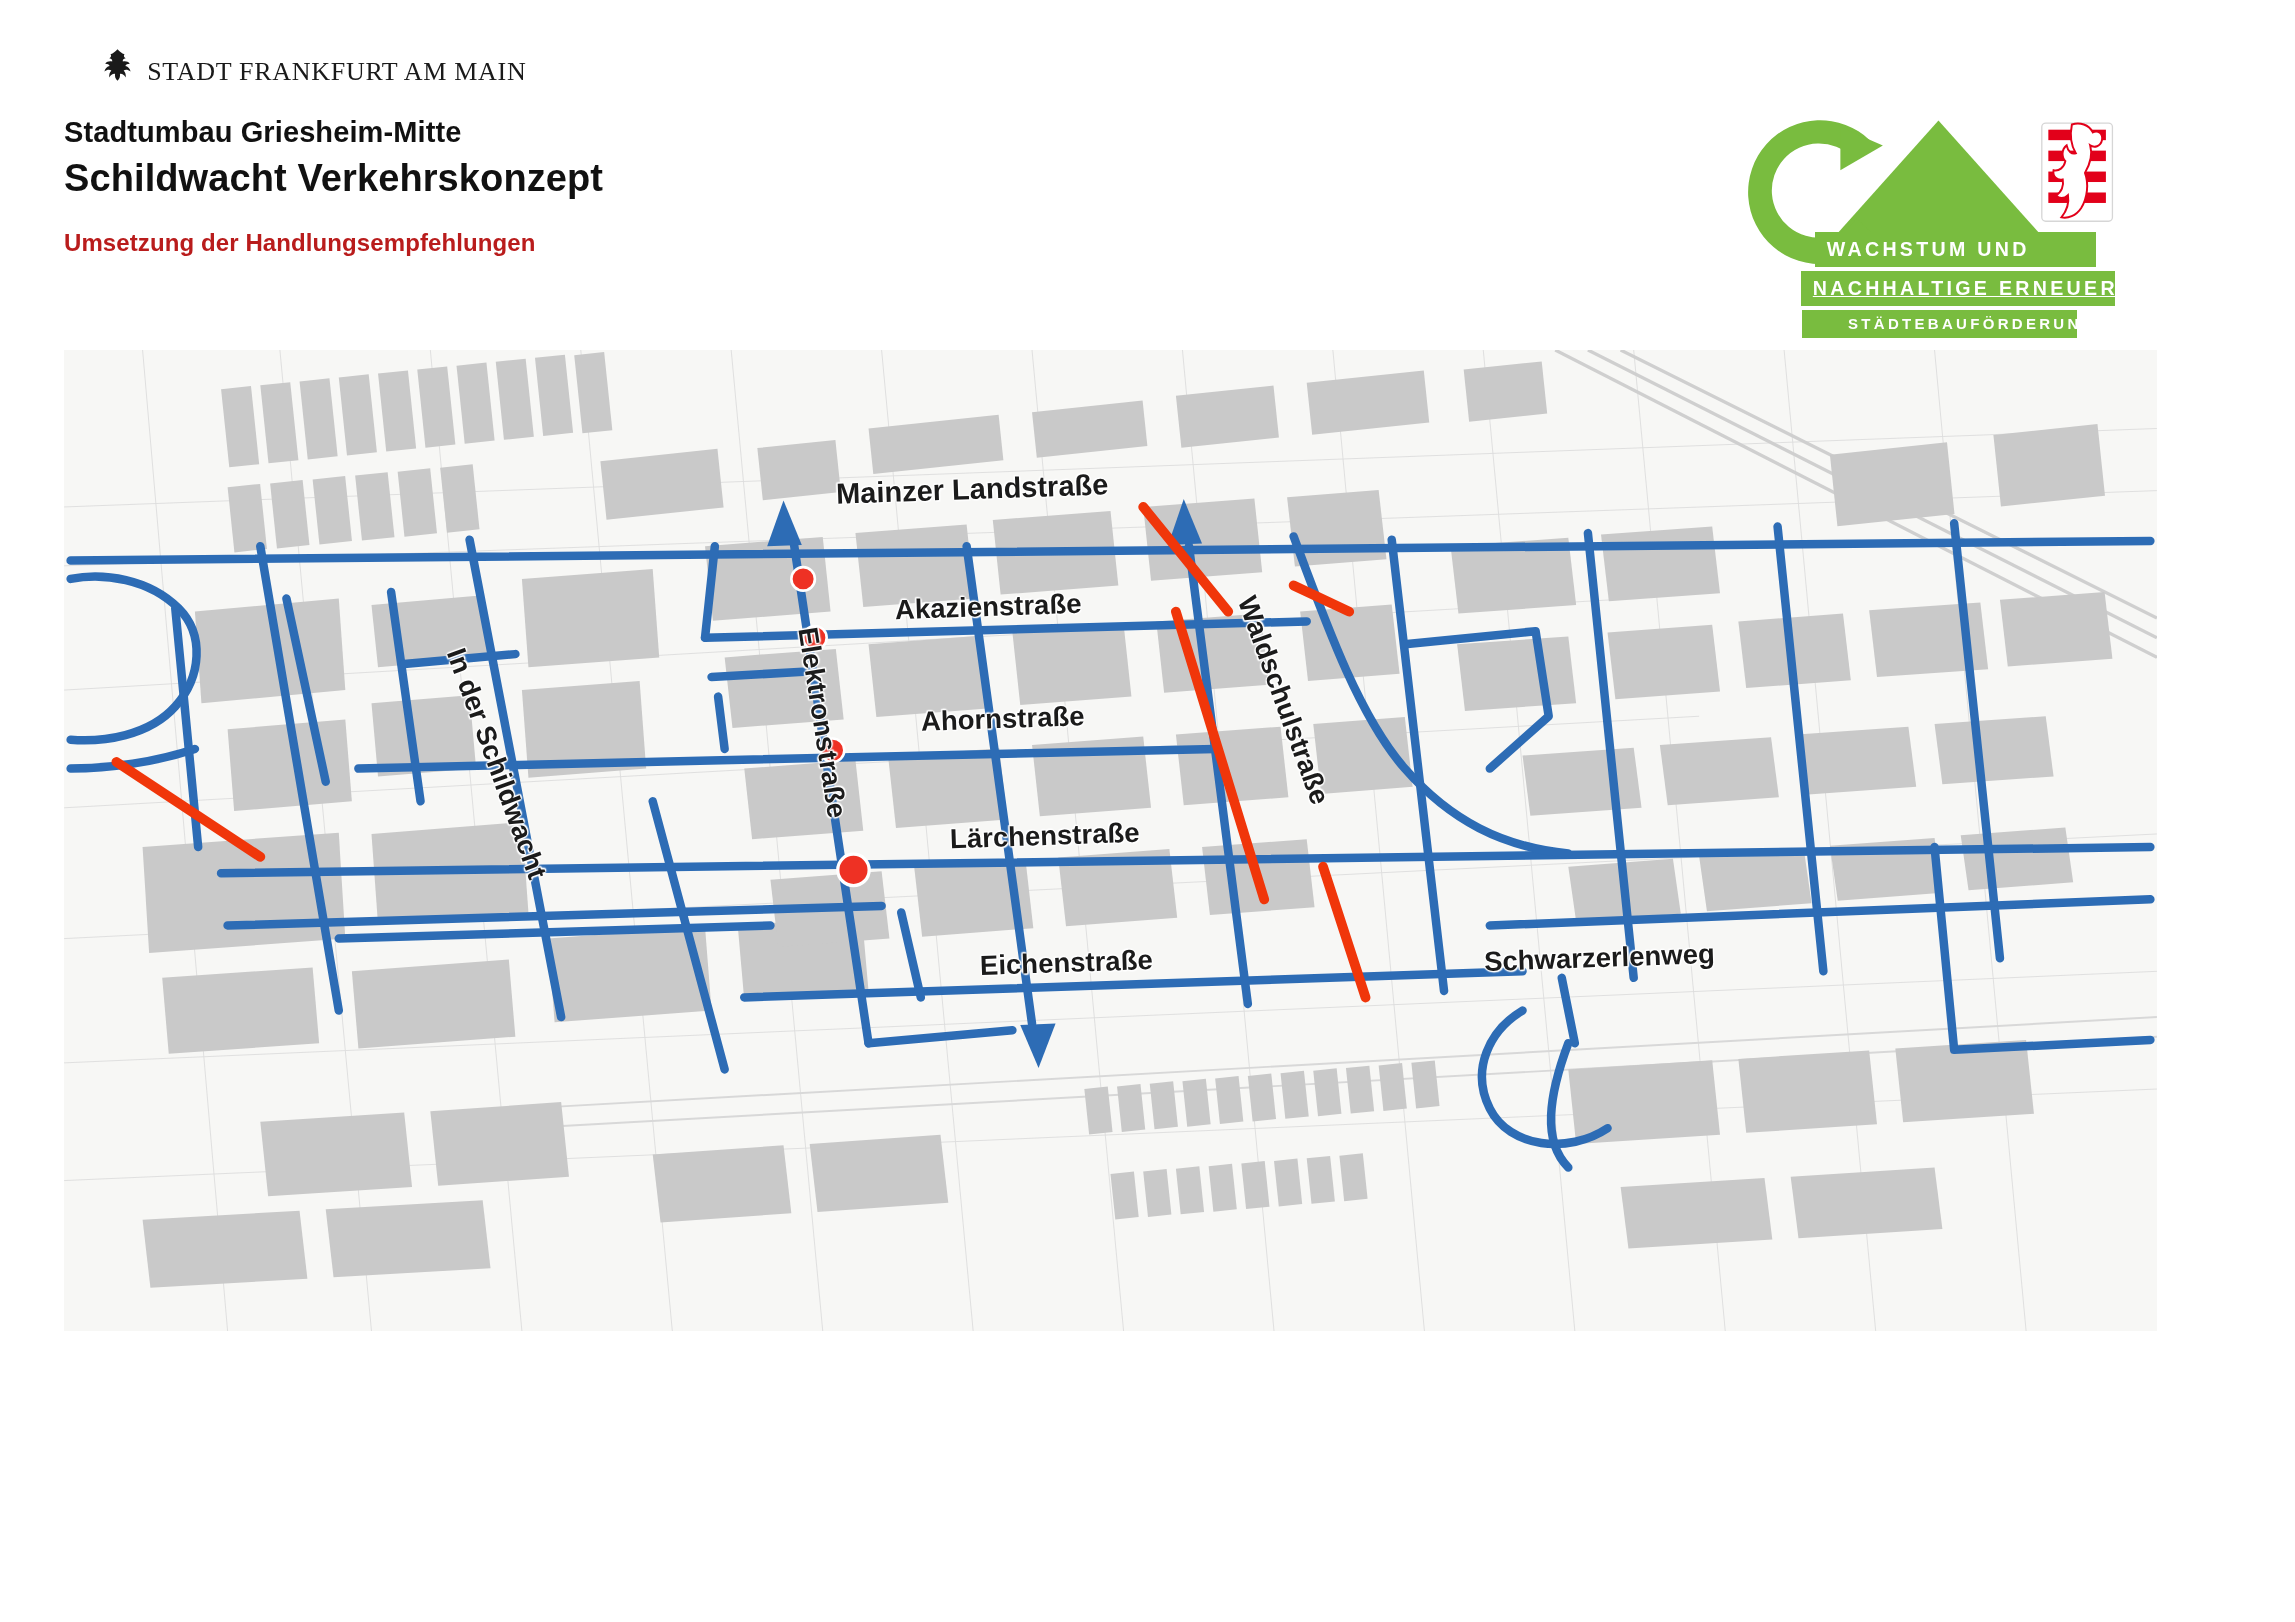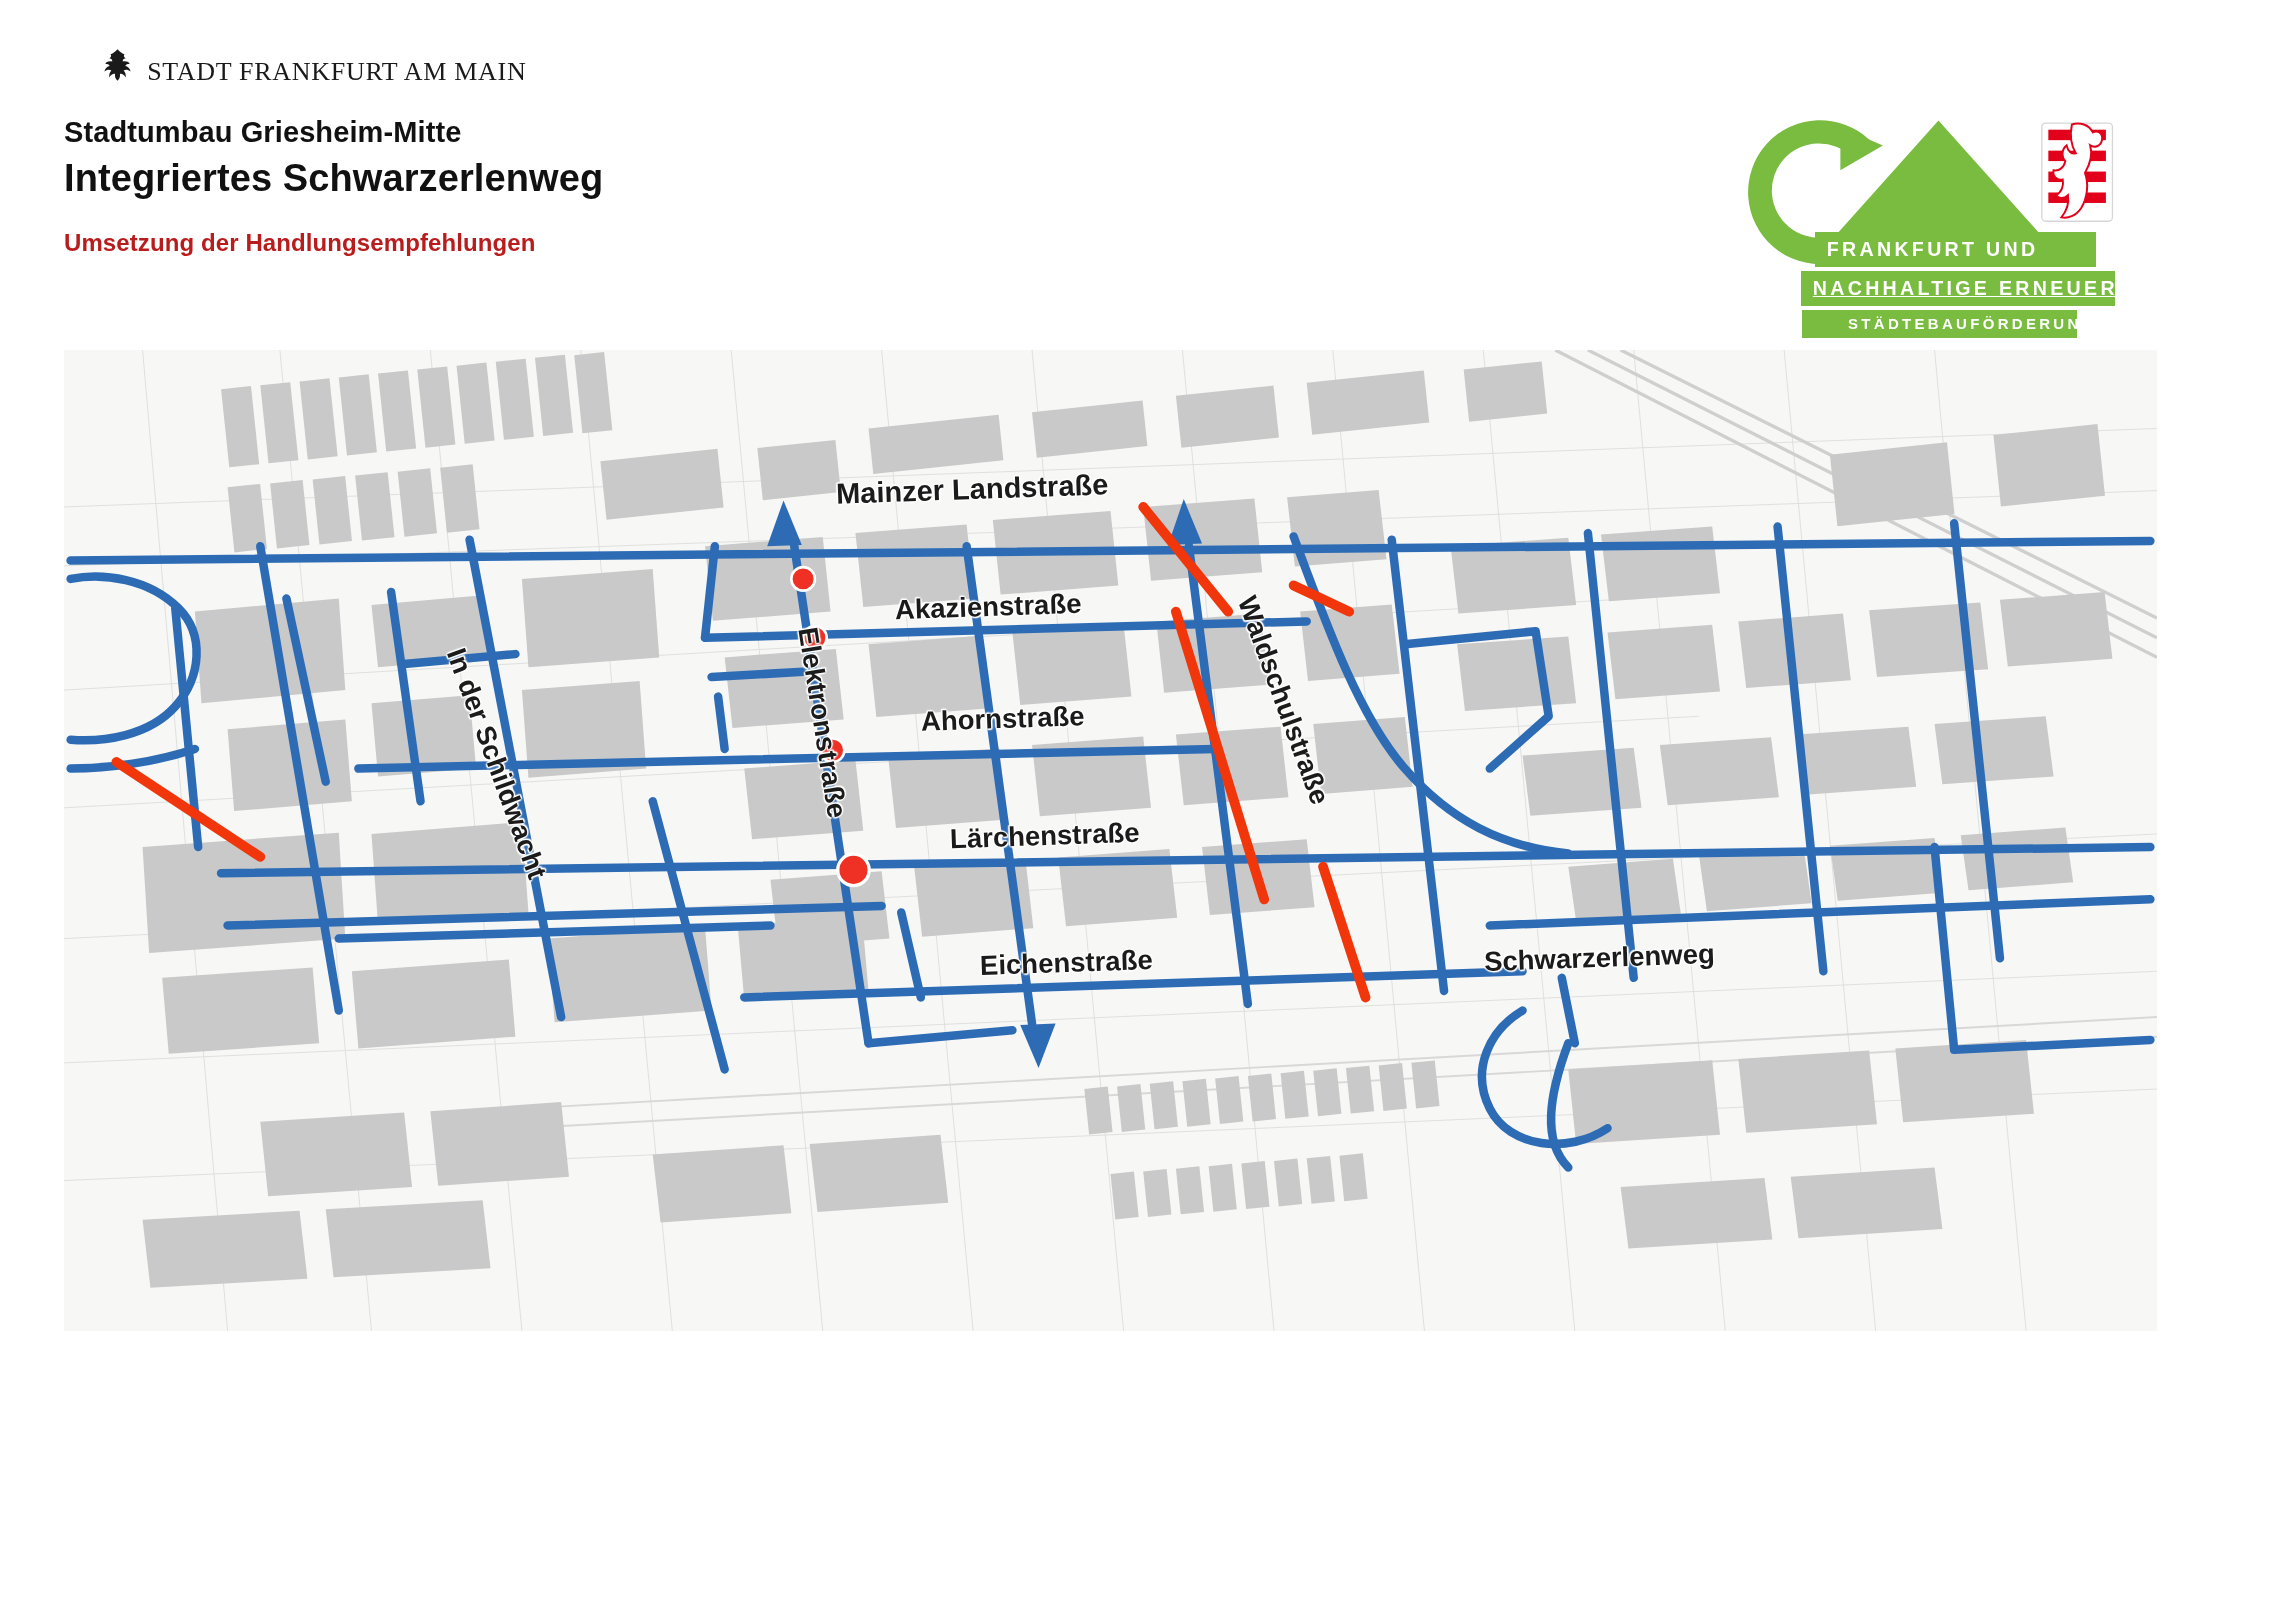--- a/index.html
+++ b/index.html
@@ -138,21 +138,21 @@
     <path d="M50 8 C44 14 40 18 33 20 C36 24 34 28 30 30 C36 31 38 34 37 38 C31 36 24 38 20 43 C26 43 30 45 31 49
              C25 50 20 55 18 62 C25 57 31 57 35 60 C31 64 29 70 30 77 C34 70 39 67 44 68 C43 74 45 80 50 85
              C55 80 57 74 56 68 C61 67 66 70 70 77 C71 70 69 64 65 60 C69 57 75 57 82 62 C80 55 75 50 69 49
              C70 45 74 43 80 43 C76 38 69 36 63 38 C62 34 64 31 70 30 C66 28 64 24 67 20 C60 18 56 14 50 8 Z" fill="#1a1a1a"></path>
   </svg>
   <div class="logo-text">STADT FRANKFURT AM MAIN</div>
 </div>
 
 <div id="title-block">
   <div class="sub">Stadtumbau Griesheim-Mitte</div>
-  <div class="main">Integriertes Schwarzerlenweg</div>
+  <div class="main">Schildwacht Verkehrskonzept</div>
   <div class="main2">Umsetzung der Handlungsempfehlungen</div>
 </div>
 
 <div id="programme-badge">
   <svg class="green-block" viewBox="0 0 620 370">
 
     <path d="M300 10 L470 200 L130 200 Z" fill="#79bc3f"></path>
 
     <path d="M195 40 A110 110 0 1 0 205 188 L175 160 A72 72 0 1 1 168 66 Z" fill="#79bc3f"></path>
     <path d="M150 20 L215 48 L150 86 Z" fill="#79bc3f"></path>
@@ -164,21 +164,21 @@
         <rect x="16" y="46" width="88" height="16" fill="#e2001a"></rect>
         <rect x="16" y="78" width="88" height="16" fill="#e2001a"></rect>
         <rect x="16" y="110" width="88" height="16" fill="#e2001a"></rect>
       </g>
       <path d="M52 6 C64 2 78 6 84 18 C92 14 100 20 98 30 C96 40 86 42 80 38 C84 52 80 66 72 80
                C78 96 76 118 66 134 C58 146 46 150 36 148 C44 138 48 126 46 114 C40 120 32 120 28 114
                C36 110 40 100 38 90 C30 92 22 86 24 76 C32 78 40 72 42 62 C36 56 36 44 44 38 C46 48 52 52 58 50
                C52 40 48 26 52 6 Z" fill="#ffffff" stroke="#e2001a" stroke-width="3"></path>
     </g>
   </svg>
-  <div class="badge-line" id="badge-line1">FRANKFURT UND</div>
+  <div class="badge-line" id="badge-line1">WACHSTUM UND</div>
   <div class="badge-line" id="badge-line2">NACHHALTIGE ERNEUERUNG</div>
   <div class="badge-line" id="badge-line3">STÄDTEBAUFÖRDERUNG HESSEN</div>
 </div>
 
 <div id="map-frame">
   <svg width="2093" height="981" viewBox="0 0 3200 1500">
     <rect x="0" y="0" width="3200" height="1500" fill="#f7f7f5"></rect>
 
     <g stroke="#dddddd" stroke-width="1.4" fill="none">
       <path d="M0 240 L3200 120"></path>

